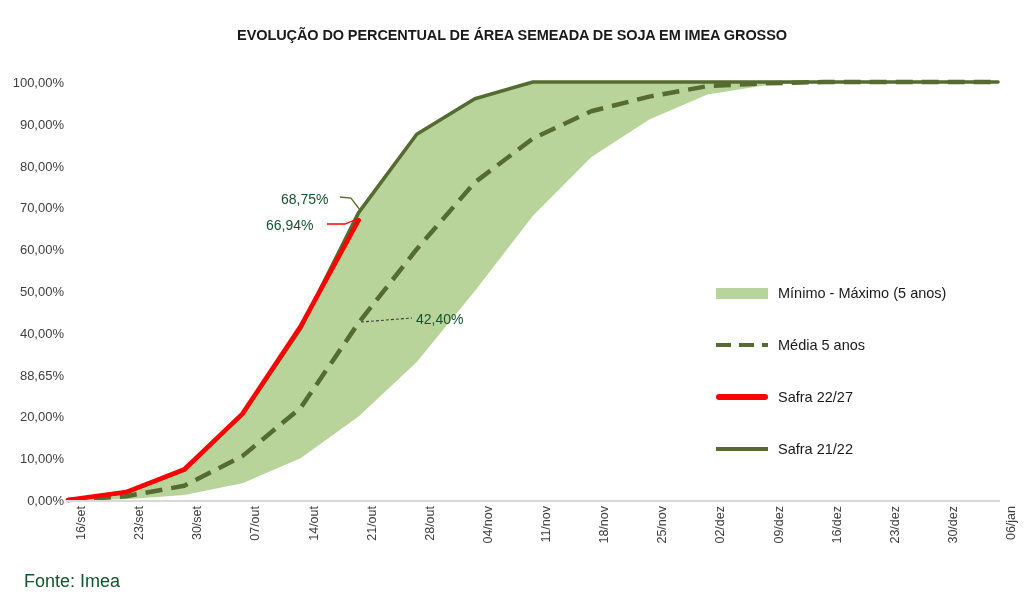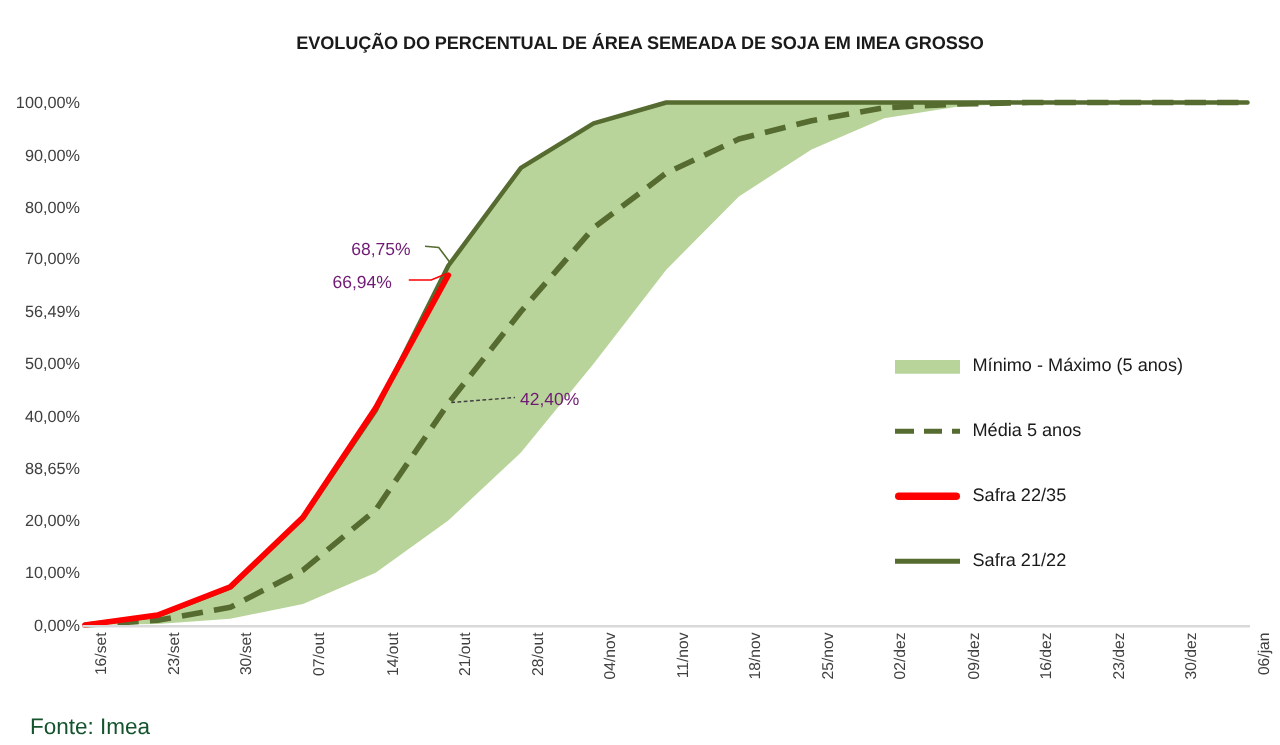--- a/index.html
+++ b/index.html
@@ -99,21 +99,21 @@
   }
   .x-tick-label > span {
     display: block;
     transform: translateX(0);
   }
 
   
   .annotation {
     position: absolute;
     font-size: 14px;
-    color: #701a75;
+    color: #14532d;
     white-space: nowrap;
   }
   #ann-6875 { left: 281px; top: 191px; }
   #ann-6694 { left: 266px; top: 217px; }
   #ann-4240 { left: 416px; top: 311px; }
 
   
   .legend {
     position: absolute;
     left: 716px;
@@ -227,21 +227,21 @@
 
 <div id="chart-root">
 
   <div class="chart-title">EVOLUÇÃO DO PERCENTUAL DE ÁREA SEMEADA DE SOJA EM IMEA GROSSO</div>
 
   <div class="y-labels">
       <div class="y-tick-label" style="top: 82px;">100,00%</div>
       <div class="y-tick-label" style="top: 123.8px;">90,00%</div>
       <div class="y-tick-label" style="top: 165.6px;">80,00%</div>
       <div class="y-tick-label" style="top: 207.4px;">70,00%</div>
-      <div class="y-tick-label" style="top: 249.2px;">56,49%</div>
+      <div class="y-tick-label" style="top: 249.2px;">60,00%</div>
       <div class="y-tick-label" style="top: 291px;">50,00%</div>
       <div class="y-tick-label" style="top: 332.8px;">40,00%</div>
       <div class="y-tick-label" style="top: 374.6px;">88,65%</div>
       <div class="y-tick-label" style="top: 416.4px;">20,00%</div>
       <div class="y-tick-label" style="top: 458.2px;">10,00%</div>
       <div class="y-tick-label" style="top: 500px;">0,00%</div>
     </div>
 
   <div class="plot-area">
     <svg class="plot-svg" id="plot-svg" viewBox="0 0 930 418" preserveAspectRatio="none">
@@ -331,21 +331,21 @@
       <span class="legend-key">
         <span class="key-dashed"></span>
       </span>
       <span class="legend-label">Média 5 anos</span>
     </div>
 
     <div class="legend-item" id="legend-item-2">
       <span class="legend-key">
         <span class="key-solid-red"></span>
       </span>
-      <span class="legend-label">Safra 22/35</span>
+      <span class="legend-label">Safra 22/27</span>
     </div>
 
     <div class="legend-item" id="legend-item-3">
       <span class="legend-key">
         <span class="key-solid-green"></span>
       </span>
       <span class="legend-label">Safra 21/22</span>
     </div>
   </div>
 

